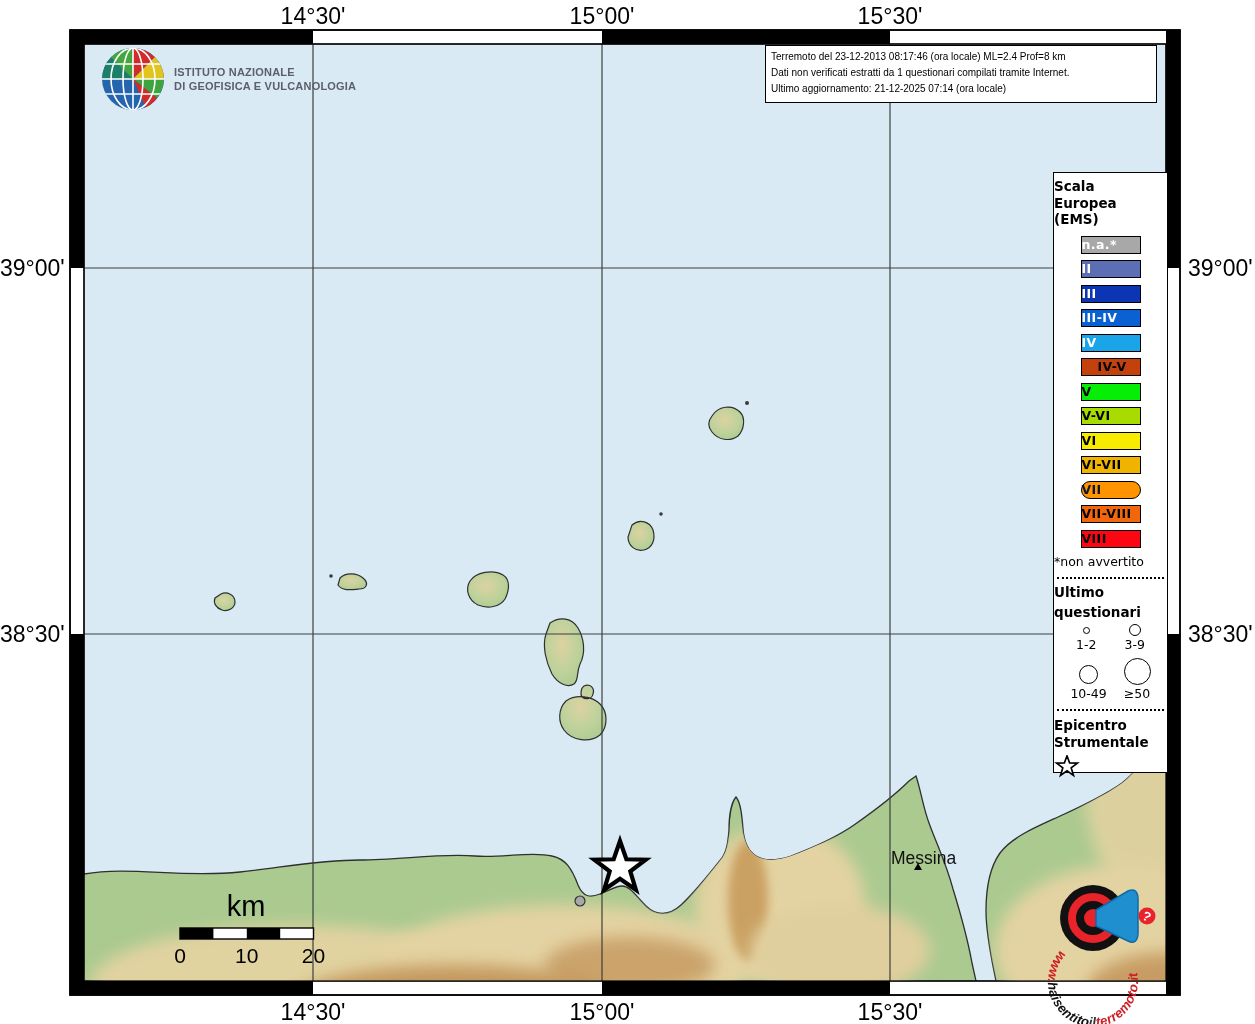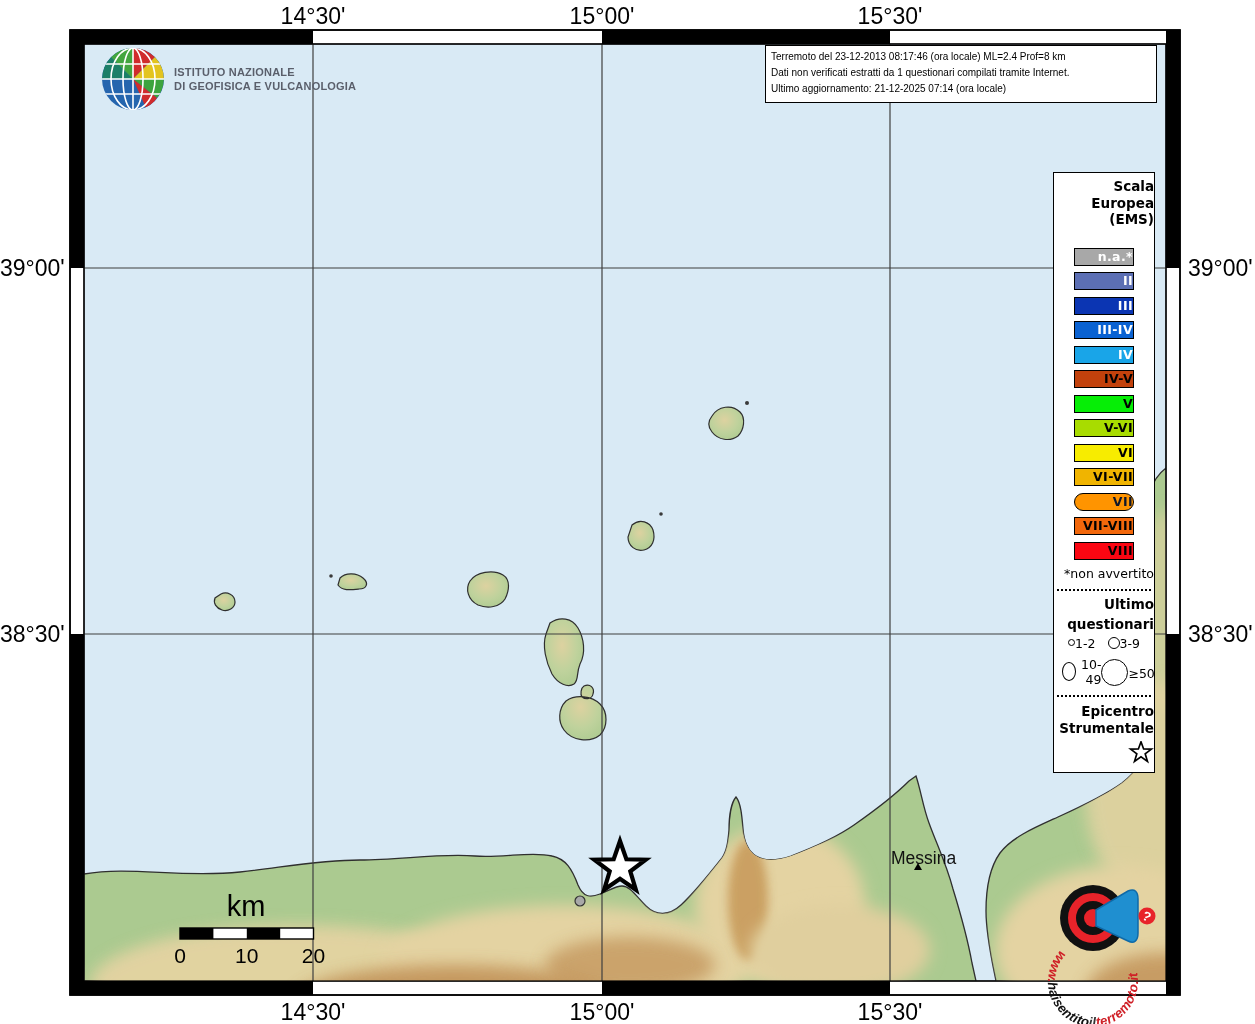--- a/index.html
+++ b/index.html
@@ -18,33 +18,33 @@
             border:1.3px solid #000;box-sizing:border-box;padding:3px 5px 4px 5px;
             font-size:10px;line-height:16.2px;}
   .info-box div{white-space:nowrap;}
 
   
   .ingv{position:absolute;left:100px;top:46px;display:flex;align-items:center;}
   .ingv-text{margin-left:8px;font-weight:bold;color:#5a5f6b;font-size:11px;
              line-height:14.5px;letter-spacing:0.2px;}
 
   
-  .legend{position:absolute;left:1053px;top:172px;width:102px;height:601px;background:#fff;
-          border:1.3px solid #000;box-sizing:border-box;text-align:right;
+  .legend{position:absolute;left:1053px;top:172px;width:115px;height:601px;background:#fff;
+          border:1.3px solid #000;box-sizing:border-box;text-align:left;
           font-family:"DejaVu Sans","Liberation Sans",sans-serif;}
   .legend-title{font-weight:bold;font-size:13.5px;line-height:16.5px;margin-top:5px;}
-  .chips{margin-top:20px;}
+  .chips{margin-top:8px;}
   .chip{width:60px;height:18px;margin:0 auto 6.5px auto;border:1.3px solid #000;
         box-sizing:border-box;font-weight:bold;font-size:12.5px;line-height:15px;
         letter-spacing:0.4px;}
   .legend-footnote{font-size:12.5px;margin-top:2px;}
   .dotsep{border-top:2px dotted #000;margin:8px 3px 0 3px;height:0;}
   .q-title{font-weight:bold;font-size:13.5px;line-height:20px;margin-top:3px;}
   .q-row{display:flex;justify-content:space-around;align-items:flex-end;margin:2px 8px 0 8px;}
-  .q-cell{display:flex;align-items:center;}
+  .q-cell{display:flex;flex-direction:column;align-items:center;}
   .q-circ{border:1.8px solid #000;border-radius:50%;background:#fff;box-sizing:border-box;}
   .q-c1{width:7px;height:7px;margin-bottom:3px;}
   .q-c2{width:12px;height:12px;margin-bottom:1px;}
   .q-c3{width:19px;height:19px;margin-bottom:2px;}
   .q-c4{width:27px;height:27px;margin-bottom:1px;}
   .q-label{font-size:12.5px;}
   .epi-title{font-weight:bold;font-size:13.5px;line-height:17px;margin-top:6px;}
   .epi-star{margin-top:4px;}
 </style>
 </head>

